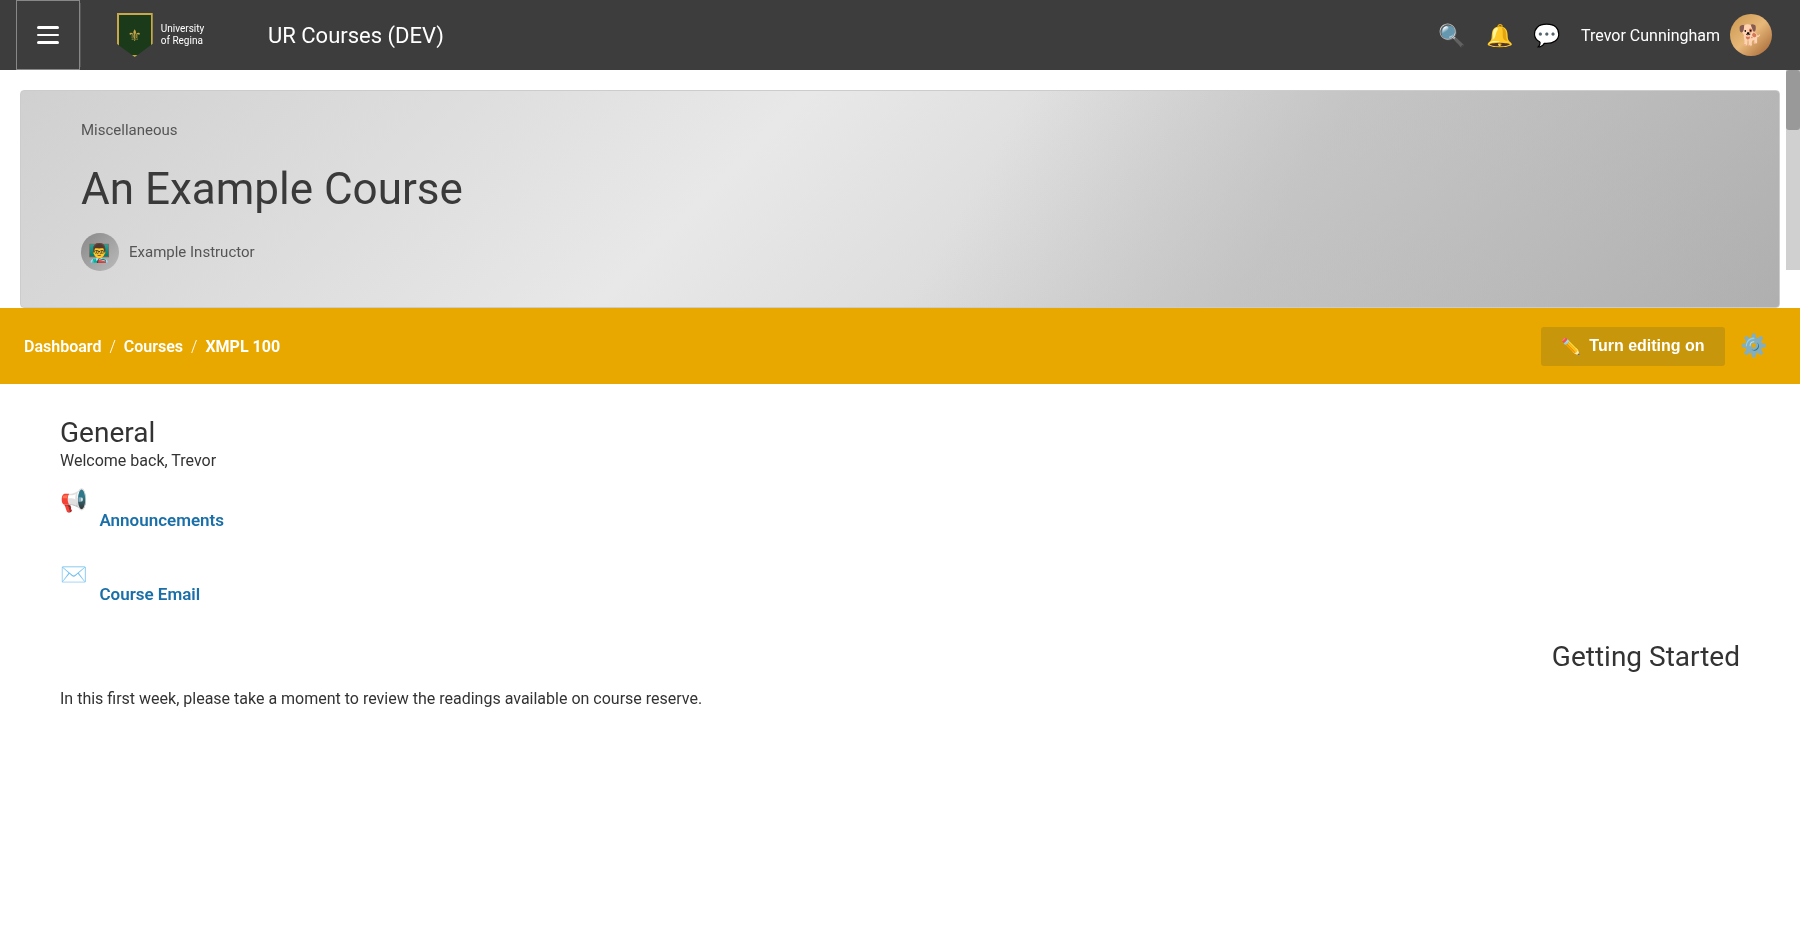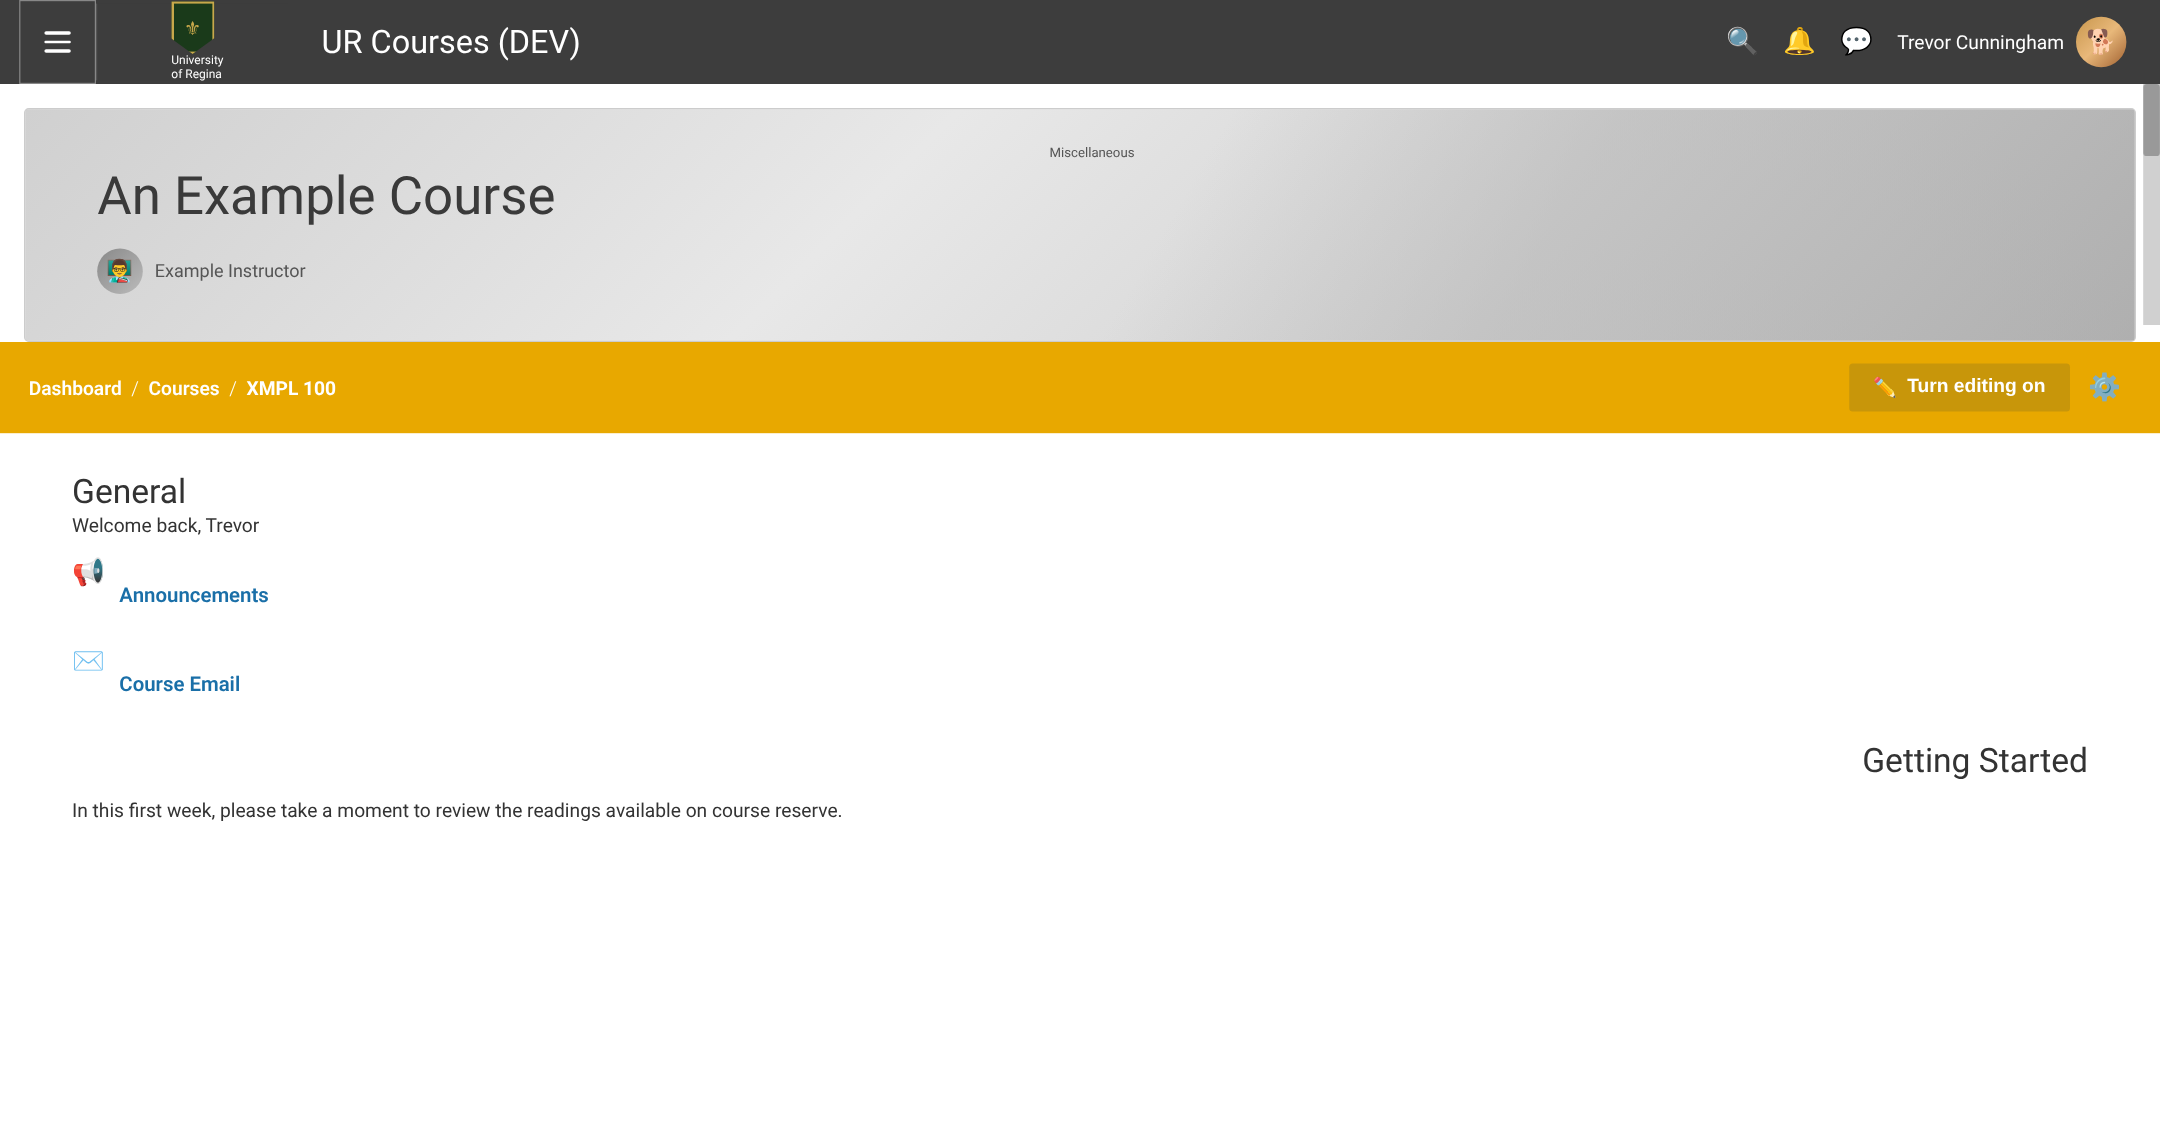--- a/index.html
+++ b/index.html
@@ -39,21 +39,20 @@
     .logo-area {
       width: 160px;
       height: 64px;
       display: flex;
       align-items: center;
       justify-content: center;
       background: #3d3d3d;
       border-left: 1px solid #555;
       padding: 0 12px;
       flex-shrink: 0;
-      flex-direction: column;
     }
     .logo-shield {
       display: flex;
       flex-direction: column;
       align-items: center;
     }
     .logo-shield .shield-shape {
       width: 36px;
       height: 44px;
       background: #1a3a1a;
@@ -75,21 +74,21 @@
       display: flex;
       flex-direction: column;
     }
     .logo-text .univ-small {
       color: #fff;
       font-size: 10px;
       line-height: 1.2;
     }
     .nav-title {
       color: #fff;
-      font-size: 27px;
+      font-size: 22px;
       font-weight: 400;
       margin-left: 28px;
       flex: 1;
     }
     .nav-right {
       display: flex;
       align-items: center;
       gap: 20px;
       margin-right: 12px;
     }
@@ -131,25 +130,24 @@
     }
     .course-hero::before {
       content: '';
       position: absolute;
       top: 0; right: 0; bottom: 0;
       width: 55%;
       background: linear-gradient(120deg, transparent 20%, rgba(180,180,180,0.5) 50%, rgba(150,150,150,0.4) 100%);
     }
     .hero-category {
       color: #555;
-      font-size: 11px;
-      margin-bottom: 3px;
+      font-size: 15px;
+      margin-bottom: 24px;
       position: relative;
       z-index: 1;
-      text-align: center;
     }
     .hero-title {
       color: #3a3a3a;
       font-size: 44px;
       font-weight: 400;
       margin-bottom: 18px;
       position: relative;
       z-index: 1;
     }
     .hero-instructor {

